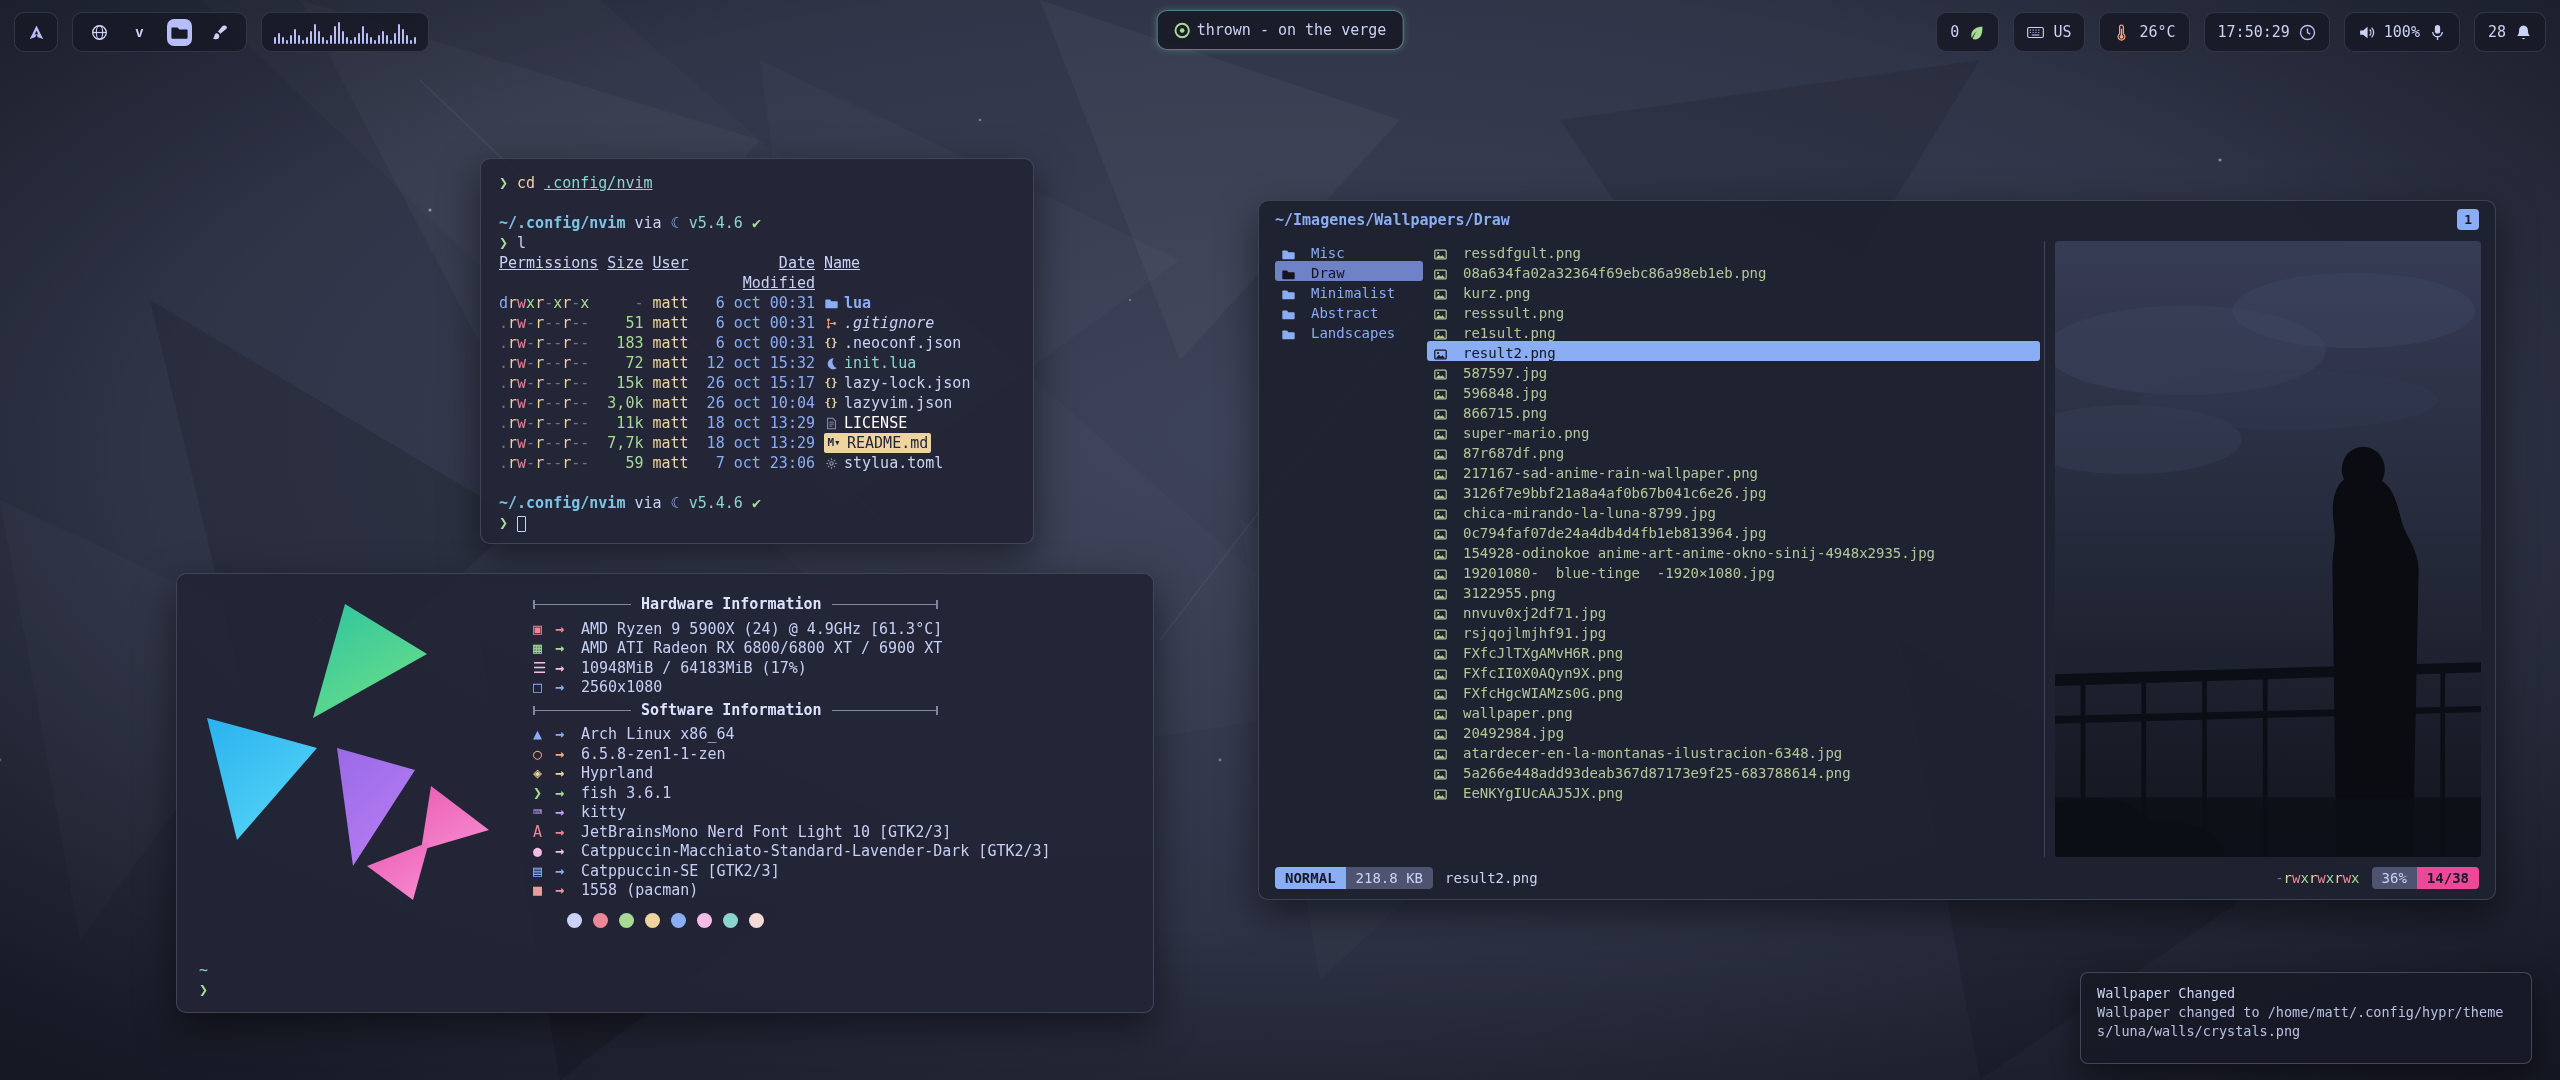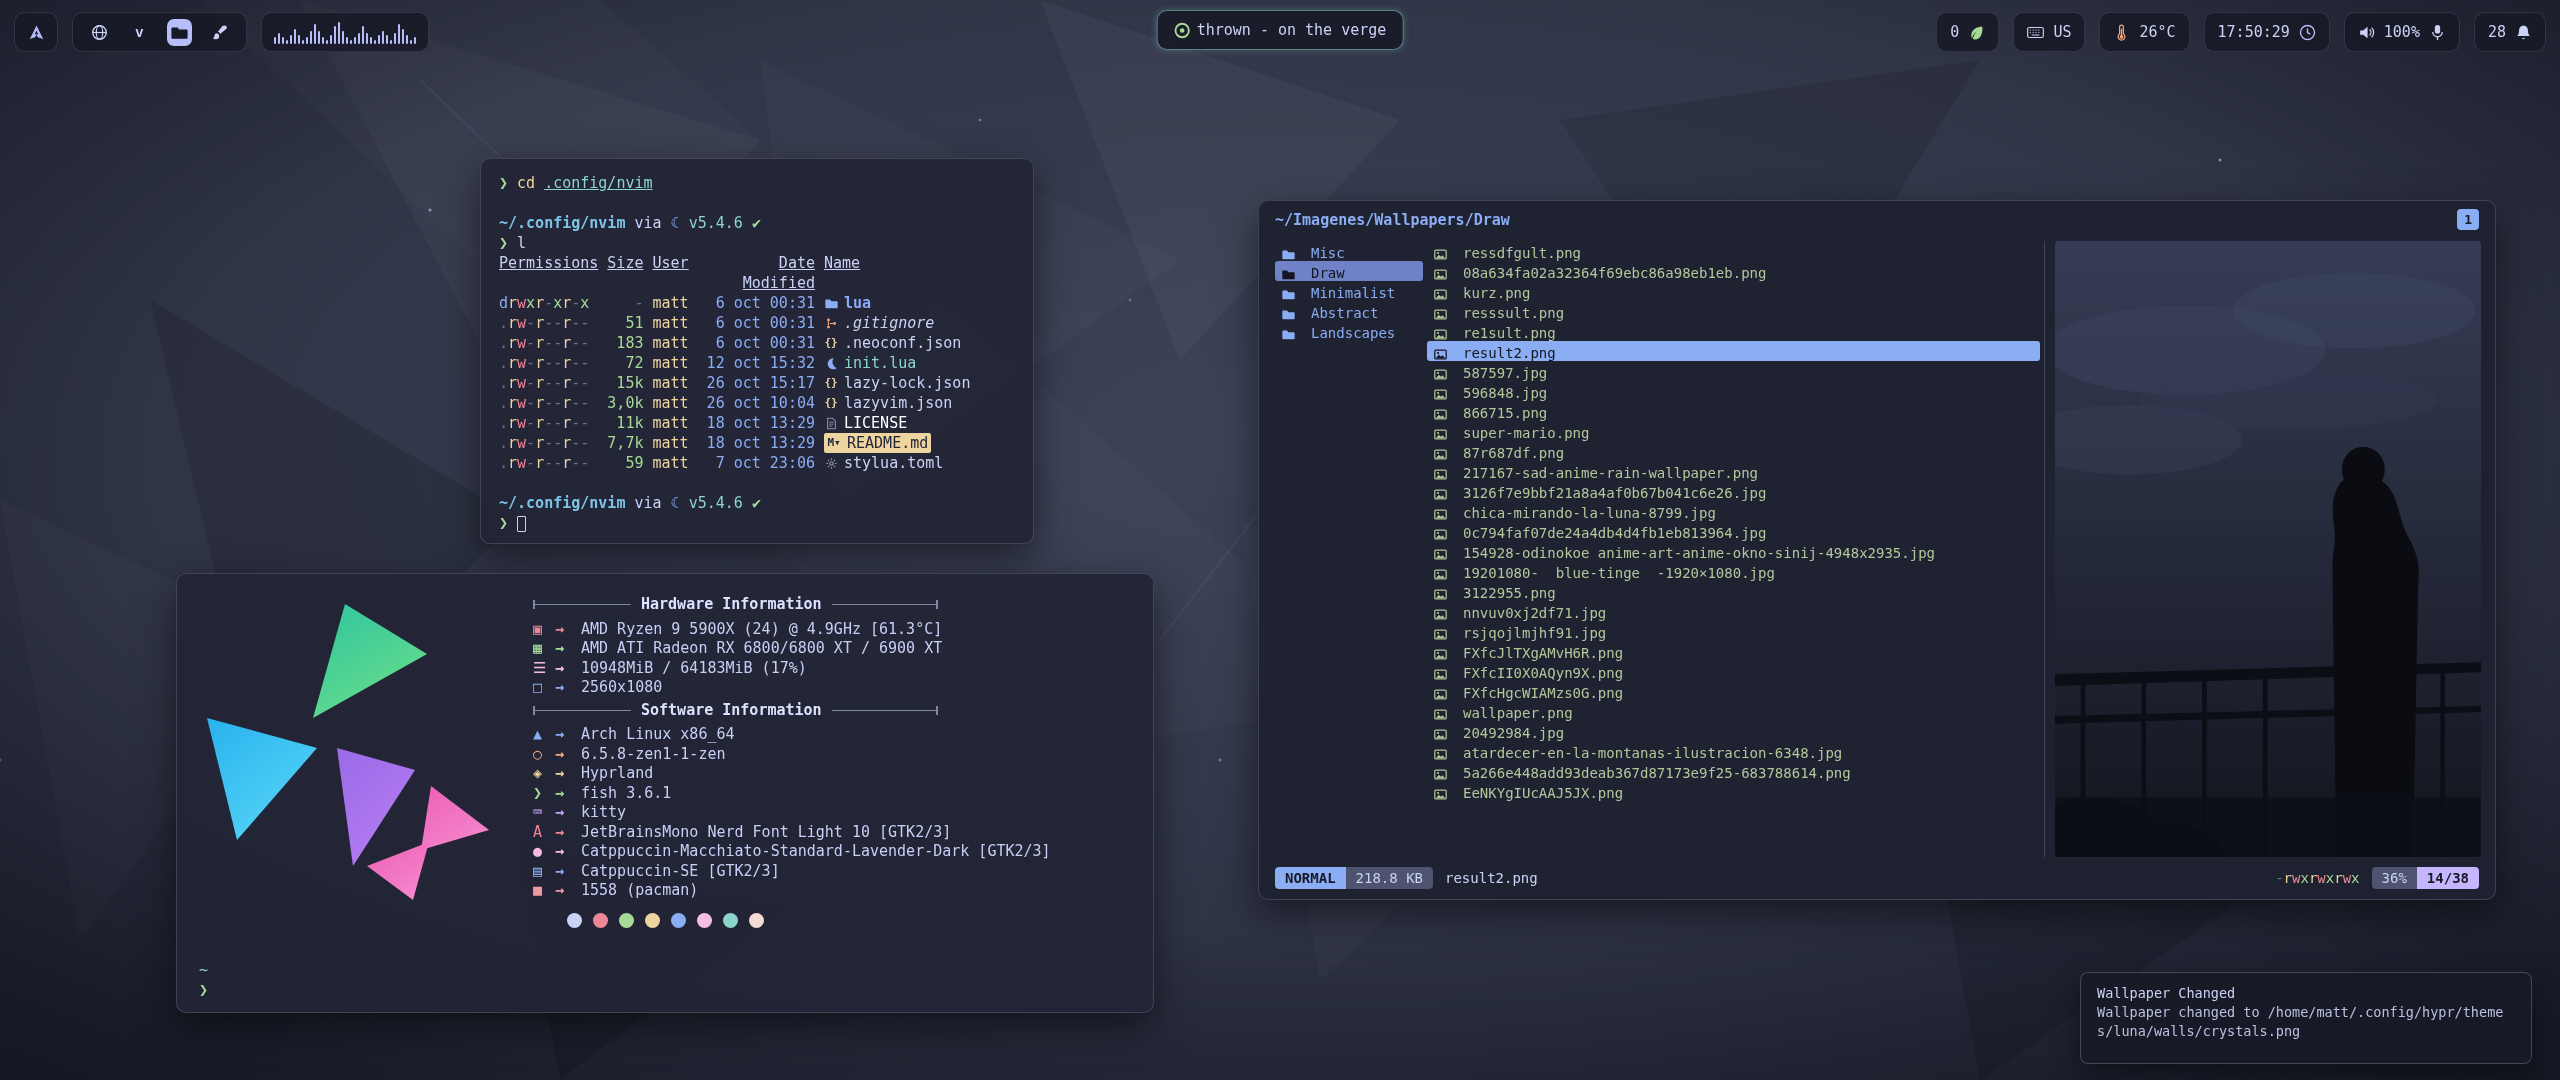--- a/index.html
+++ b/index.html
@@ -89,21 +89,21 @@
   .frow{color:#b3c79b}
   .frow.sel{background:#8aadf4;color:#14151f}
   .fm-status{position:absolute;bottom:9px;left:16px;right:16px;display:flex;align-items:center;font-size:14px;height:24px}
   .chip-group{display:flex}
   .chip{height:22px;line-height:22px;padding:0 10px;display:inline-block}
   .mode{background:#8aadf4;color:#181926;font-weight:bold;border-radius:4px 0 0 4px}
   .fsize{background:#4e5370;color:#cad3f5;border-radius:0 4px 4px 0}
   .fname{margin-left:12px;color:#cad3f5}
   .fm-status .right{margin-left:auto;display:flex;align-items:center;gap:12px}
   .pct{background:#4e5370;color:#cad3f5;border-radius:4px 0 0 4px}
-  .pos{background:#c4b5fd;color:#181926;font-weight:bold;border-radius:0 4px 4px 0}
+  .pos{background:#ec4899;color:#181926;font-weight:bold;border-radius:0 4px 4px 0}
 
   
   .notif{position:absolute;left:2080px;top:972px;width:452px;height:92px;background:rgba(24,26,38,.97);border:1px solid rgba(110,115,141,.5);border-radius:8px;padding:11px 16px;font-size:13.5px;line-height:19px;box-shadow:0 10px 28px rgba(0,0,0,.45);z-index:6;cursor:pointer}
   .notif-title{color:#cad3f5}
   .notif-body{color:#b8c0e0;word-break:break-all}
 </style>
 </head>
 <body>
 
 <svg class="wallpaper" viewBox="0 0 2560 1080" preserveAspectRatio="none">

